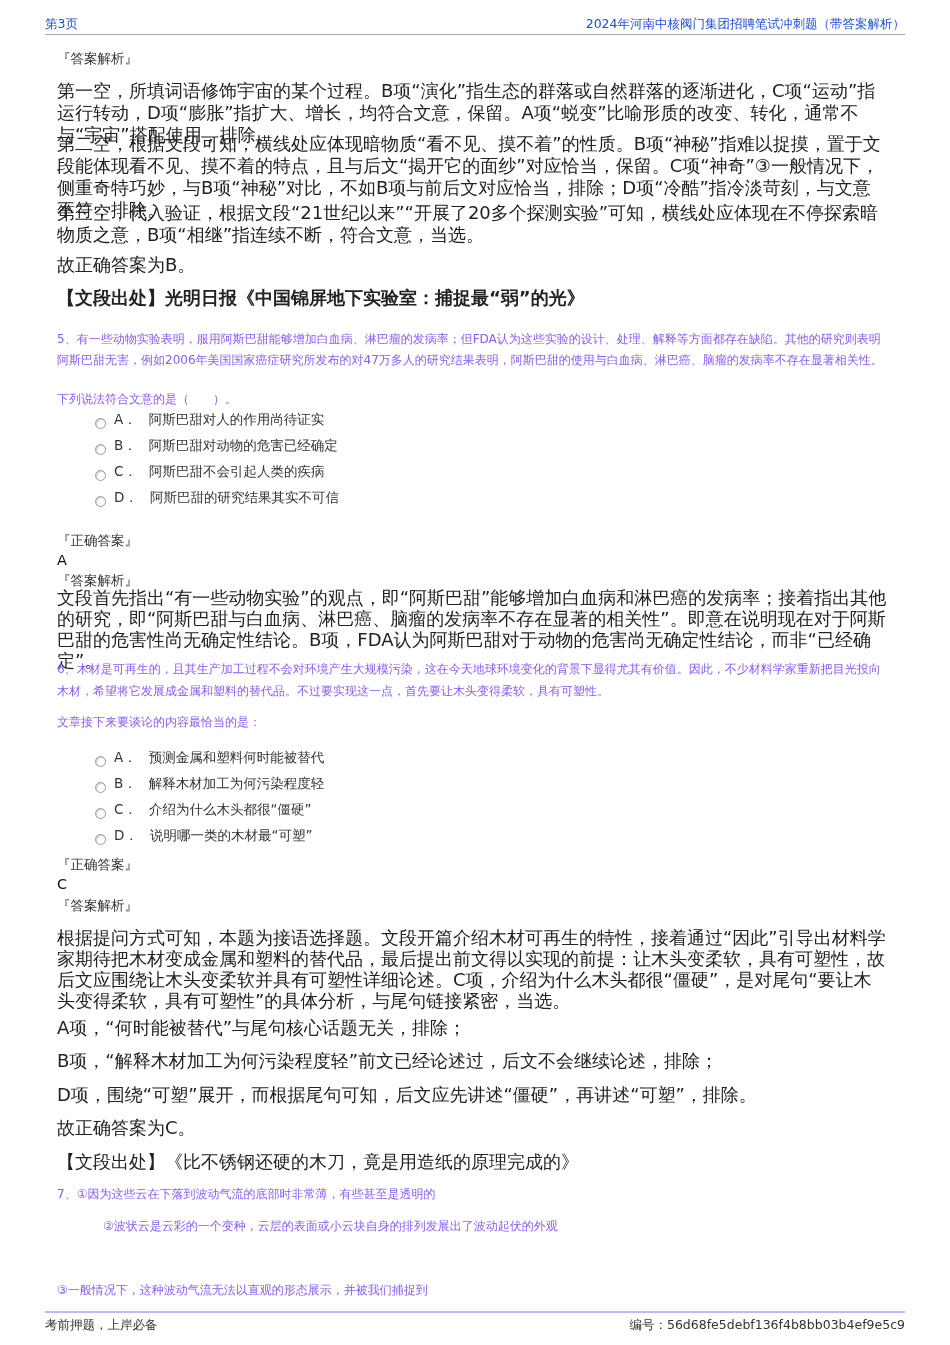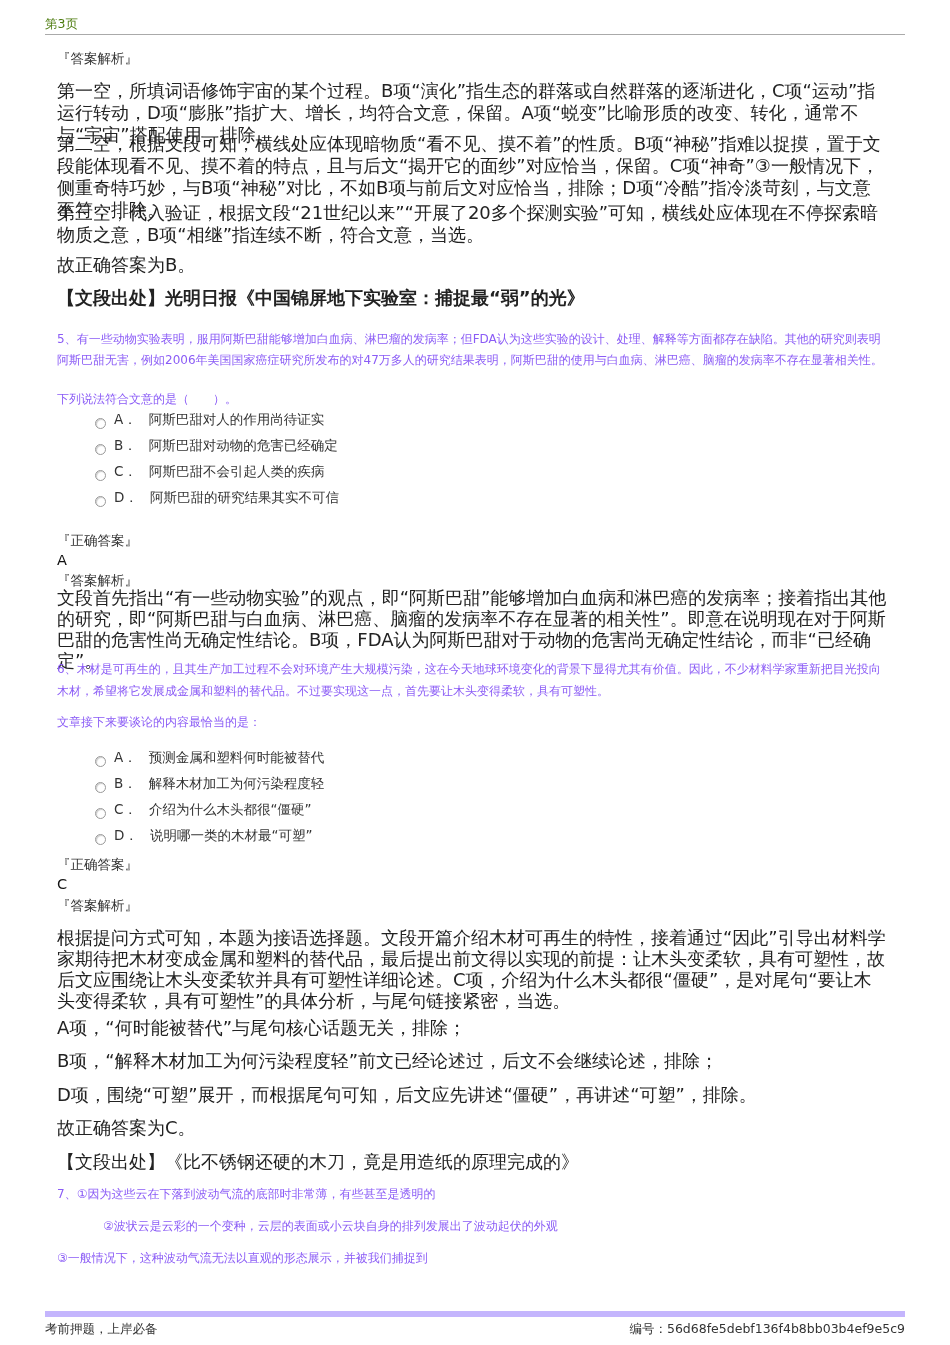--- a/index.html
+++ b/index.html
@@ -16,30 +16,30 @@
       overflow: hidden;
     }
     .page-header {
       position: absolute;
       left: 45px;
       right: 45px;
       top: 14px;
       height: 20px;
       border-bottom: 1px solid #aaaaaa;
       font-size: 12.5px;
-      color: #4d7c0f;
+      color: #1d4ed8;
     }
     .page-header .left { position: absolute; left: 0; top: 2px; }
     .page-header .right { position: absolute; right: 0; top: 2px; }
     .page-footer {
       position: absolute;
       left: 45px;
       right: 45px;
       top: 1311px;
-      border-top: 6px solid #c4b5fd;
+      border-top: 2px solid #c4b5fd;
       font-size: 12.5px;
       color: #333333;
       height: 24px;
     }
     .page-footer .left { position: absolute; left: 0; top: 4px; }
     .page-footer .right { position: absolute; right: 0; top: 4px; }
     .content {
       position: absolute;
       left: 57px;
       top: 44px;
@@ -71,20 +71,21 @@
       background: #fff;
       box-shadow: inset 1px 1px 1px #ccc;
     }
     .opt .letter { margin-right: 12px; }
   </style>
 </head>
 <body>
 
 <div class="page-header">
   <span class="left">第3页</span>
+  <span class="right">2024年河南中核阀门集团招聘笔试冲刺题（带答案解析）</span>
 </div>
 
 <div class="content">
 
   <div class="block tag" style="top:4px;">『答案解析』</div>
   <div class="block t14" style="top:36px;">第一空，所填词语修饰宇宙的某个过程。B项“演化”指生态的群落或自然群落的逐渐进化，C项“运动”指运行转动，D项“膨胀”指扩大、增长，均符合文意，保留。A项“蜕变”比喻形质的改变、转化，通常不与“宇宙”搭配使用，排除。</div>
   <div class="block t14" style="top:89px;">第二空，根据文段可知，横线处应体现暗物质“看不见、摸不着”的性质。B项“神秘”指难以捉摸，置于文段能体现看不见、摸不着的特点，且与后文“揭开它的面纱”对应恰当，保留。C项“神奇”③一般情况下，侧重奇特巧妙，与B项“神秘”对比，不如B项与前后文对应恰当，排除；D项“冷酷”指冷淡苛刻，与文意不符，排除。</div>
   <div class="block t14" style="top:158px;">第三空，代入验证，根据文段“21世纪以来”“开展了20多个探测实验”可知，横线处应体现在不停探索暗物质之意，B项“相继”指连续不断，符合文意，当选。</div>
   <div class="block t14" style="top:210px;">故正确答案为B。</div>
   <div class="block t14" style="top:243px;font-weight:bold;">【文段出处】光明日报《中国锦屏地下实验室：捕捉最“弱”的光》</div>
@@ -147,19 +148,19 @@
   <div class="block tag" style="top:851px;">『答案解析』</div>
   <div class="block t14" style="top:883px;line-height:21px;">根据提问方式可知，本题为接语选择题。文段开篇介绍木材可再生的特性，接着通过“因此”引导出材料学家期待把木材变成金属和塑料的替代品，最后提出前文得以实现的前提：让木头变柔软，具有可塑性，故后文应围绕让木头变柔软并具有可塑性详细论述。C项，介绍为什么木头都很“僵硬”，是对尾句“要让木头变得柔软，具有可塑性”的具体分析，与尾句链接紧密，当选。</div>
   <div class="block t14" style="top:973px;">A项，“何时能被替代”与尾句核心话题无关，排除；</div>
   <div class="block t14" style="top:1006px;">B项，“解释木材加工为何污染程度轻”前文已经论述过，后文不会继续论述，排除；</div>
   <div class="block t14" style="top:1040px;">D项，围绕“可塑”展开，而根据尾句可知，后文应先讲述“僵硬”，再讲述“可塑”，排除。</div>
   <div class="block t14" style="top:1073px;">故正确答案为C。</div>
   <div class="block t14" style="top:1107px;">【文段出处】《比不锈钢还硬的木刀，竟是用造纸的原理完成的》</div>
 
   <div class="block t12" style="top:1140px;">7、①因为这些云在下落到波动气流的底部时非常薄，有些甚至是透明的</div>
   <div class="block t12" style="top:1172px;margin-left:46px;">②波状云是云彩的一个变种，云层的表面或小云块自身的排列发展出了波动起伏的外观</div>
-  <div class="block t12" style="top:1204px;">③一般情况下，这种波动气流无法以直观的形态展示，并被我们捕捉到</div>
+  <div class="block t12" style="top:1236px;">③一般情况下，这种波动气流无法以直观的形态展示，并被我们捕捉到</div>
 </div>
 
 <div class="page-footer">
   <span class="left">考前押题，上岸必备</span>
   <span class="right"><span>编号：</span><span>56d68fe5debf136f4b8bb03b4ef9e5c9</span></span>
 </div>
 
 </body></html>

